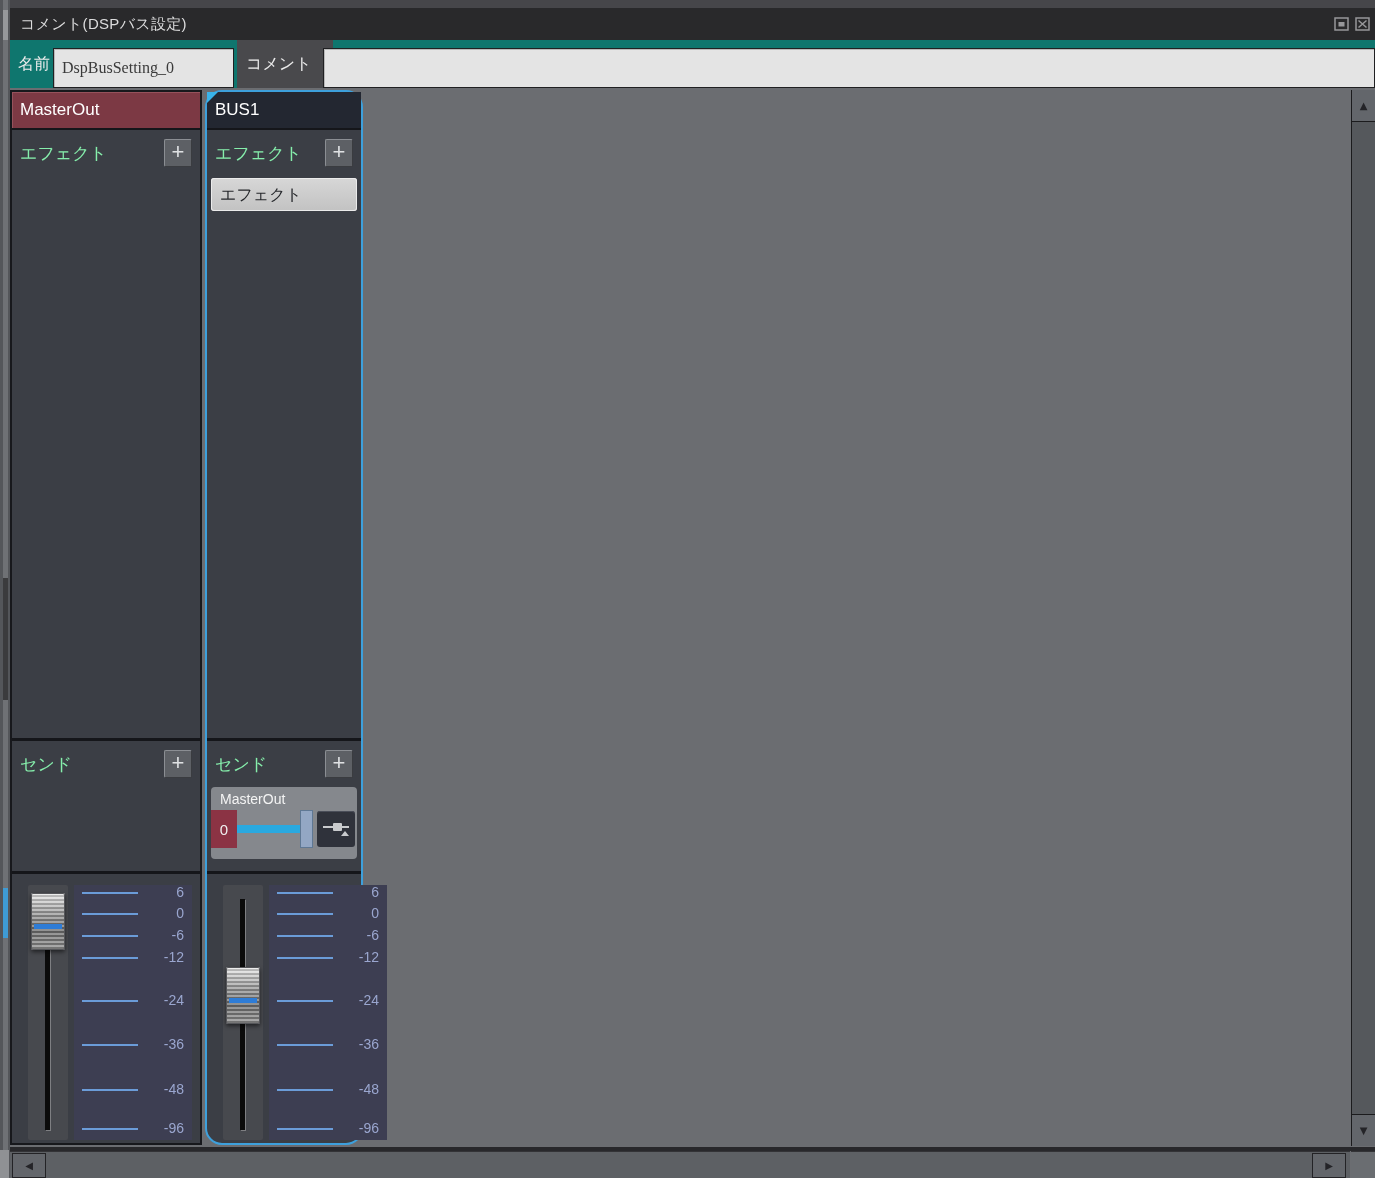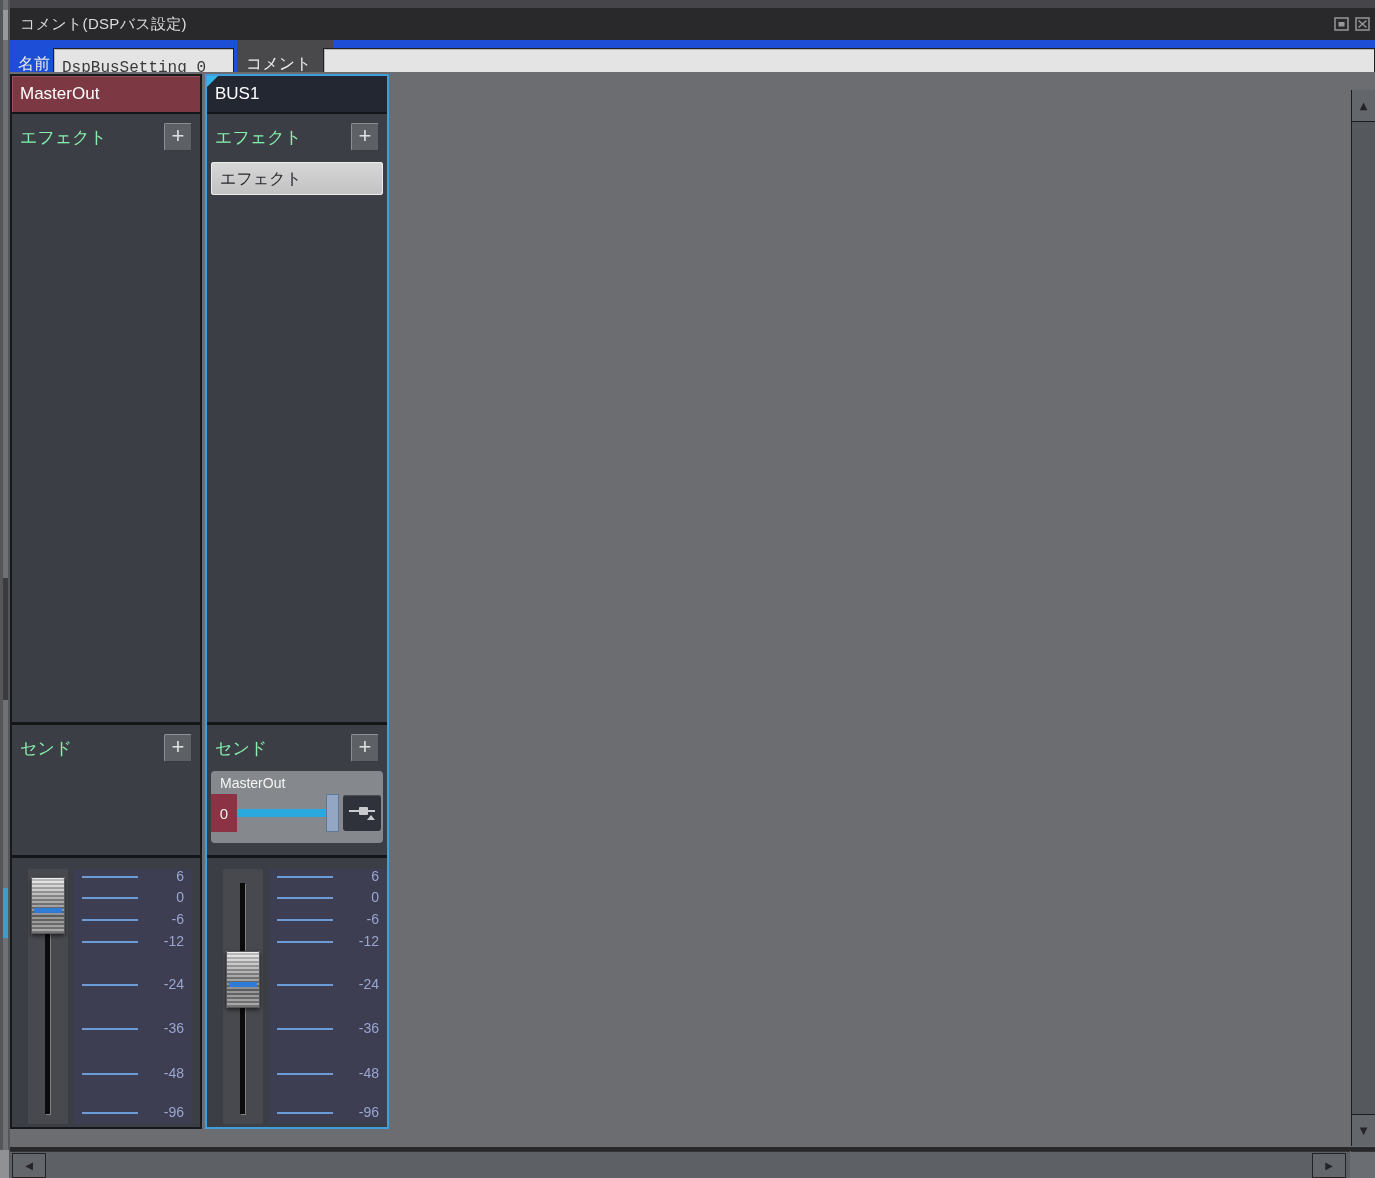--- a/index.html
+++ b/index.html
@@ -16,37 +16,37 @@
 
   
   .panel { position:absolute; left:10px; top:0; width:1365px; height:1178px; background:#6b6d71; }
   .top-strip { height:8px; background:#46464a; }
   .titlebar { height:32px; background:#29292b; display:flex; align-items:center; position:relative; }
   .title { color:#dcdcdd; font-size:15px; padding-left:10px; letter-spacing:.3px; }
   .tb-icons { position:absolute; right:4px; top:8px; display:flex; gap:4px; }
   .tb-icon { width:17px; height:16px; display:flex; align-items:center; justify-content:center; }
 
   
-  .header-row { height:48px; background:#1d4ed8; position:relative;padding-left:34px; }
+  .header-row { height:48px; background:#0f766e; position:relative;padding-left:34px; }
   .comment-tab { position:absolute; left:227px; top:0; width:96px; height:48px; background:#49494c; }
   .field-label { position:absolute; color:#ececec; font-size:16px; top:14px; }
   .lbl-name { left:8px; }
   .lbl-comment { left:236px; }
   .txt-input { position:absolute; top:8px; height:40px; background:#e4e4e4; border:1px solid #202022;
                box-shadow: inset 1px 1px 0 #b8b8b8; color:#3a3a3a; font-size:16px; padding:0 8px;
-               font-family:Liberation Mono, monospace; outline:none; }
+               font-family:Liberation Serif, serif; outline:none; }
   .name-input { left:43px; width:181px; }
   .comment-input { left:313px; right:0; width:1052px; }
 
   
-  .content { position:absolute; left:0; top:72px; width:1365px; height:1062px; background:#6b6d71; }
+  .content { position:absolute; left:0; top:88px; width:1365px; height:1062px; background:#6b6d71; }
 
   .strip { position:absolute; top:2px; height:1055px; background:#3b3e45; border:2px solid #17181c; }
   .strip-masterout { left:0; width:192px; }
-  .strip-bus1 { left:195px; width:184px; border-color:#3da0dc; }
+  .strip-bus1 { left:195px; width:158px; border-color:#3da0dc;border-radius:17px; }
 
   .strip-header { height:38px; display:flex; align-items:center; padding-left:8px;
                   color:#fff; font-size:17px; position:relative; border-bottom:2px solid #15161a; }
   .hdr-masterout { background:#7c3944; box-shadow: inset 1px 1px 0 #96525c; }
   .hdr-bus { background:#232731; }
   .sel-corner { position:absolute; left:0; top:0; width:0; height:0;
                 border-top:11px solid #38b3ea; border-right:11px solid transparent; }
 
   .section-label-row { height:46px; display:flex; align-items:center; justify-content:space-between; padding:0 8px; }
   .section-label { color:#86efac; font-size:17px; }

